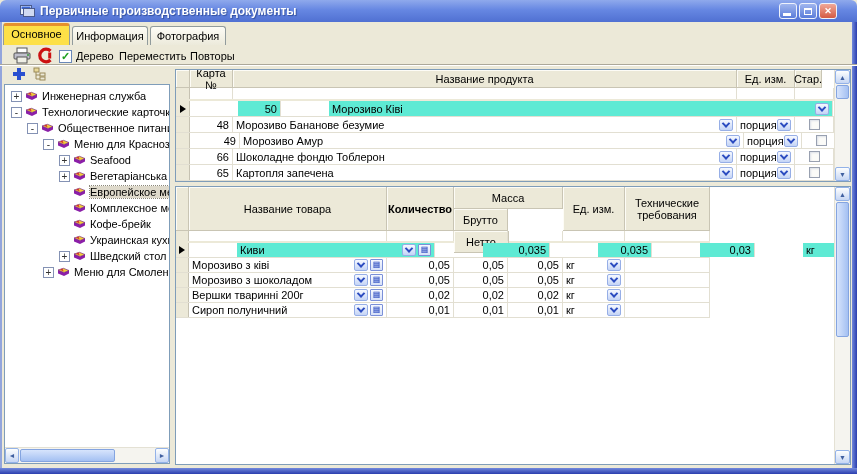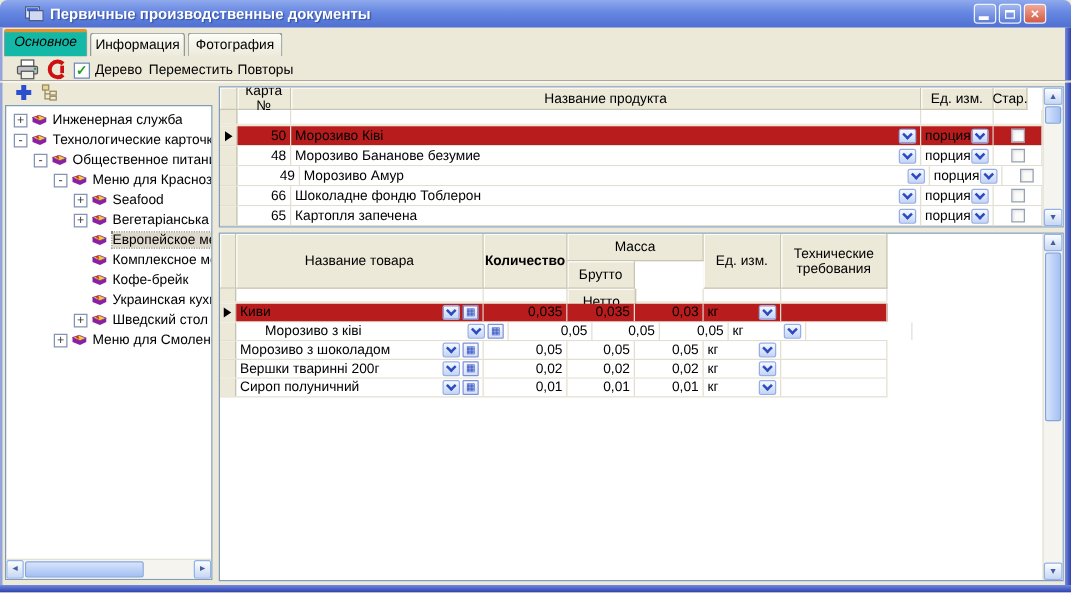--- a/index.html
+++ b/index.html
@@ -29,21 +29,21 @@
   .edge{background:linear-gradient(90deg,#7289dc,#2a3eae);}
   #edge-right{left:852px;top:22px;width:5px;height:446px;}
   #edge-left{left:0;top:22px;width:2px;height:446px;background:#93a5dc;}
   #edge-bottom{left:0;top:468px;width:857px;height:6px;background:linear-gradient(#7289dc,#2a3eae);}
 
   
   #tabstrip{left:0;top:22px;width:857px;height:23px;}
   .tab{position:absolute;top:4px;height:19px;text-align:center;line-height:18px;
     background:linear-gradient(#fdfcf6,#eceadb);
     border:1px solid #919b9c;border-bottom:none;border-radius:3px 3px 0 0;box-sizing:border-box;}
-  .tab.active{top:1px;height:22px;background:#14b8a6;border-top:3px solid #e5912d;line-height:17px;z-index:2;font-style:italic;}
+  .tab.active{top:1px;height:22px;background:#fde047;border-top:3px solid #e5912d;line-height:17px;z-index:2;}
 
   
   .flat-btn{position:absolute;top:48px;height:16px;line-height:16px;cursor:default;}
   #chk-tree{left:59px;top:50px;width:13px;height:13px;border:1px solid #6a88b8;background:#fff;
     display:flex;align-items:center;justify-content:center;color:#1fa01f;font-size:11px;font-weight:bold;box-sizing:border-box;}
   #groove{left:0;top:64px;width:857px;height:0;border-top:1px solid #aca899;border-bottom:1px solid #fff;}
 
   
   #tree-box{left:4px;top:84px;width:166px;height:380px;background:#fff;
     border:1px solid #7f9db9;box-sizing:border-box;overflow:hidden;}
@@ -64,21 +64,21 @@
 
   
   .panel{background:#fff;border:1px solid #7f9db9;box-sizing:border-box;overflow:hidden;}
   .th{background:#ece9d8;border-right:1px solid #c9c5b4;border-bottom:1px solid #c9c5b4;
     box-shadow:inset 1px 1px 0 #fdfcf6;display:flex;align-items:center;justify-content:center;
     box-sizing:border-box;text-align:center;flex:none;}
   .grow{display:flex;border-bottom:1px solid #e2dfd2;background:#fff;}
   .gc{border-right:1px solid #e2dfd2;display:flex;align-items:center;padding:0 3px;
     box-sizing:border-box;overflow:hidden;white-space:nowrap;flex:none;}
   .gc.ind{background:#ece9d8;border-right:1px solid #c6c2b2;padding:0;justify-content:center;}
-  .grow.sel .gc:not(.ind){background:#b91c1c;}
+  .grow.sel .gc:not(.ind){background:#5eead4;margin-left:48px;}
   .num{justify-content:flex-end;}
   .frow{display:flex;border-bottom:2px solid #ece9d8;background:#fff;}
   .rowarrow{width:0;height:0;border-left:6px solid #000;border-top:4px solid transparent;border-bottom:4px solid transparent;}
   .drop{width:14px;height:12px;margin-left:auto;flex:none;
     background:linear-gradient(#f6f9ff,#c4d4f6);border:1px solid #96aee6;border-radius:2px;
     display:flex;align-items:center;justify-content:center;box-sizing:border-box;}
   .drop i{display:block;width:4px;height:4px;border-right:2px solid #2b4bc0;border-bottom:2px solid #2b4bc0;
     transform:rotate(45deg) translate(-1px,-1px);}
   .ebtn{width:13px;height:12px;margin-left:2px;flex:none;
     background:linear-gradient(#f6f9ff,#d6e0f8);border:1px solid #7b90d8;border-radius:1px;
@@ -434,21 +434,21 @@
     <div class="gc" style="width:62px;">
         <span>кг</span>
         <span class="drop">
           <i></i>
         </span>
       </div>
     <div class="gc" style="width:85px;"></div>
   </div>
   <div class="grow" style="height:14px;width:534px;">
     <div class="gc ind" style="width:13px;"></div>
-    <div class="gc" style="width:198px;margin-left:20px;">
+    <div class="gc" style="width:198px;">
         <span>Морозиво з ківі</span>
         <span class="drop">
           <i></i>
         </span>
         <span class="ebtn">▦</span>
       </div>
     <div class="gc num" style="width:67px;">0,05</div>
     <div class="gc num" style="width:54px;">0,05</div>
     <div class="gc num" style="width:55px;">0,05</div>
     <div class="gc" style="width:62px;">

